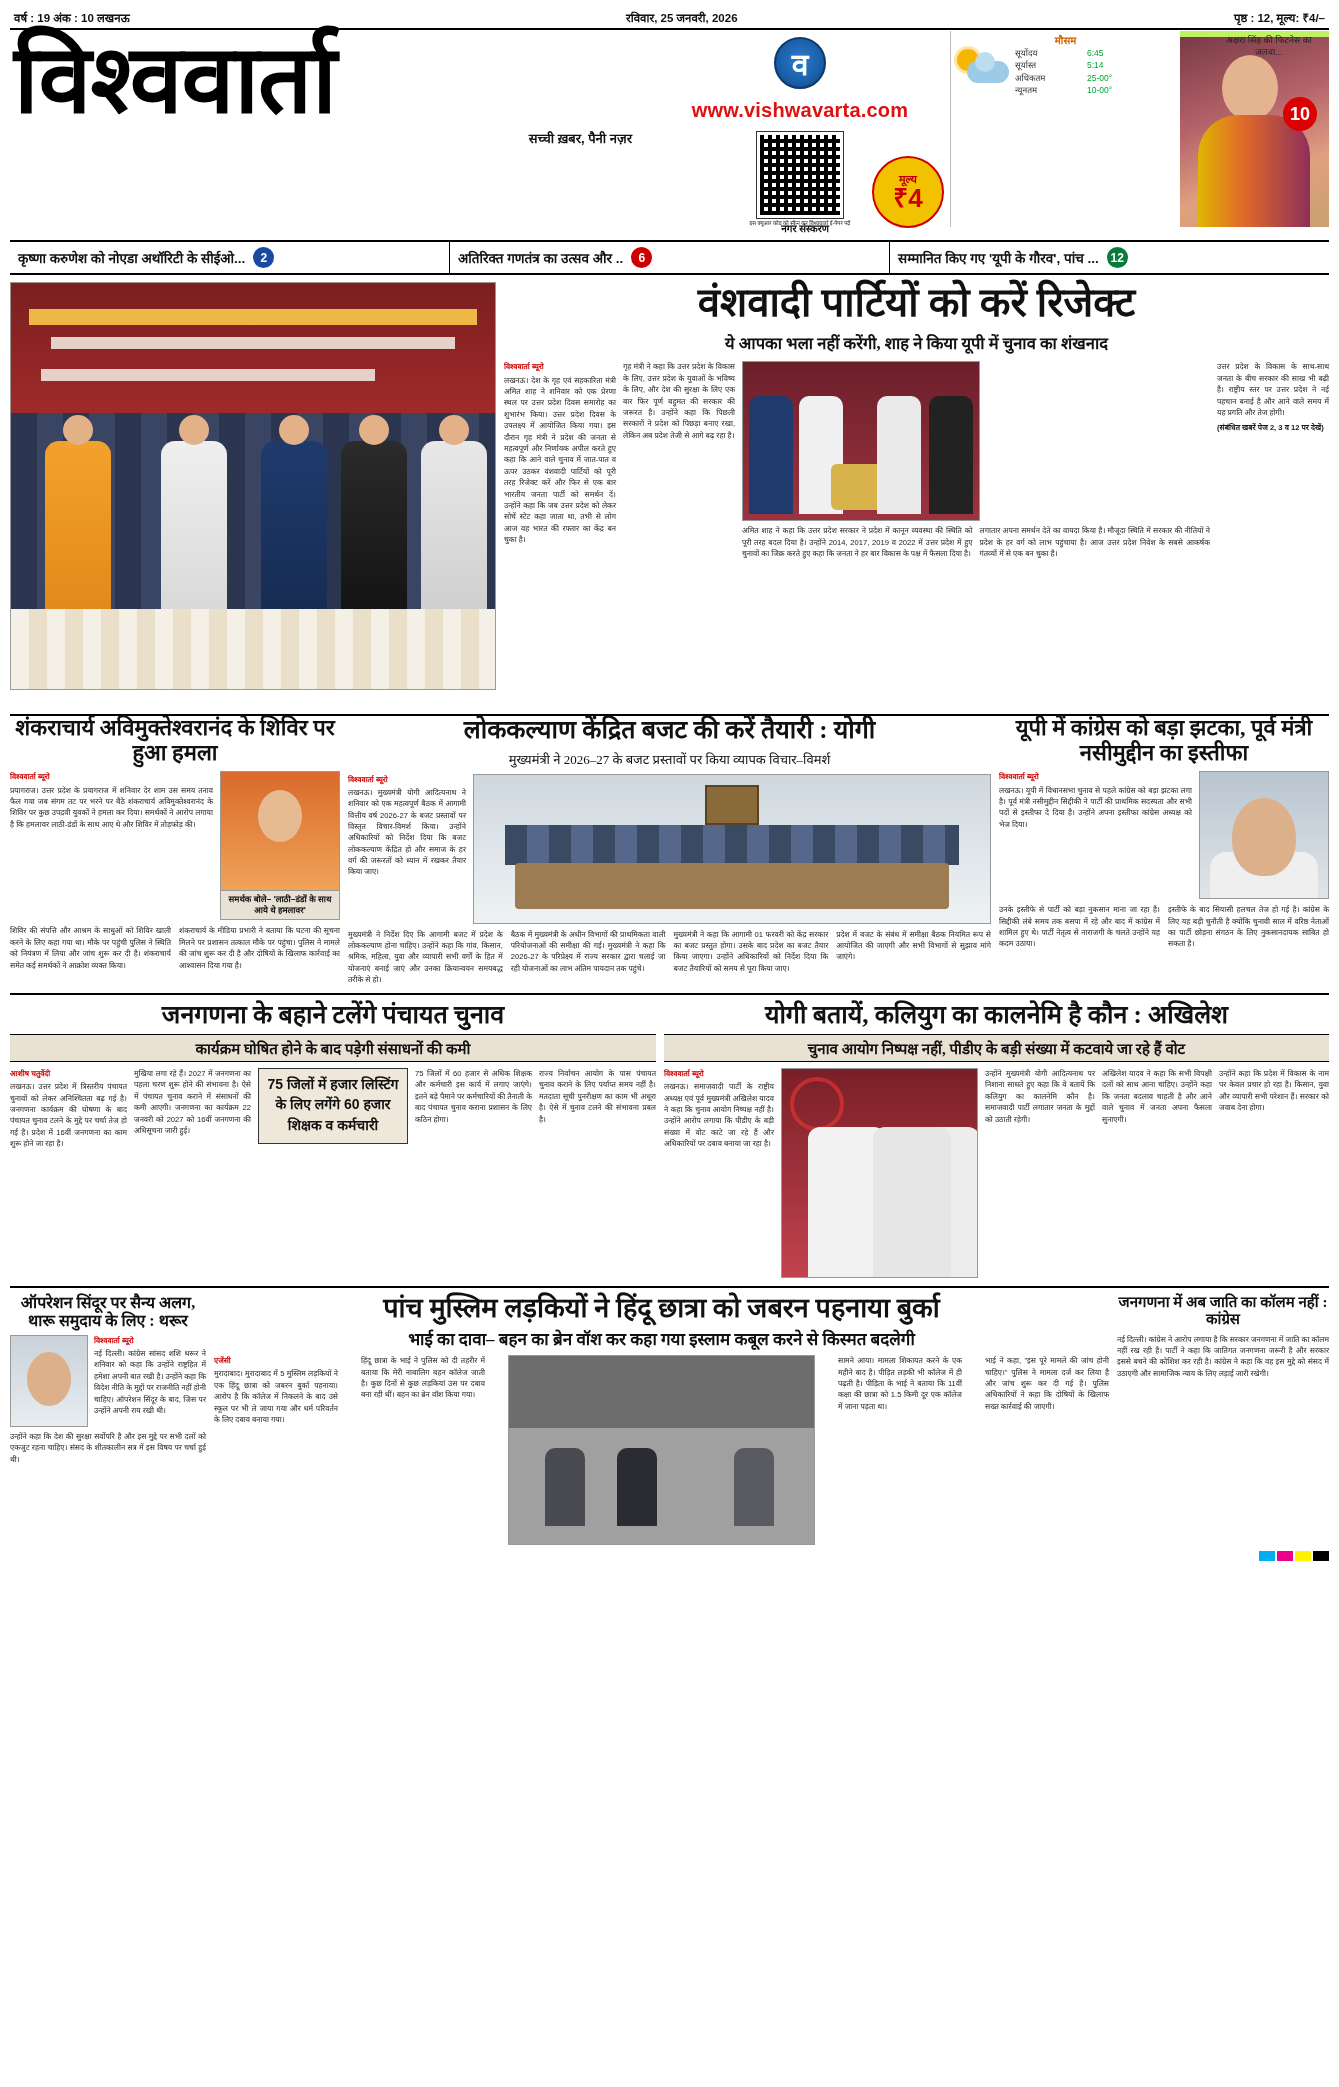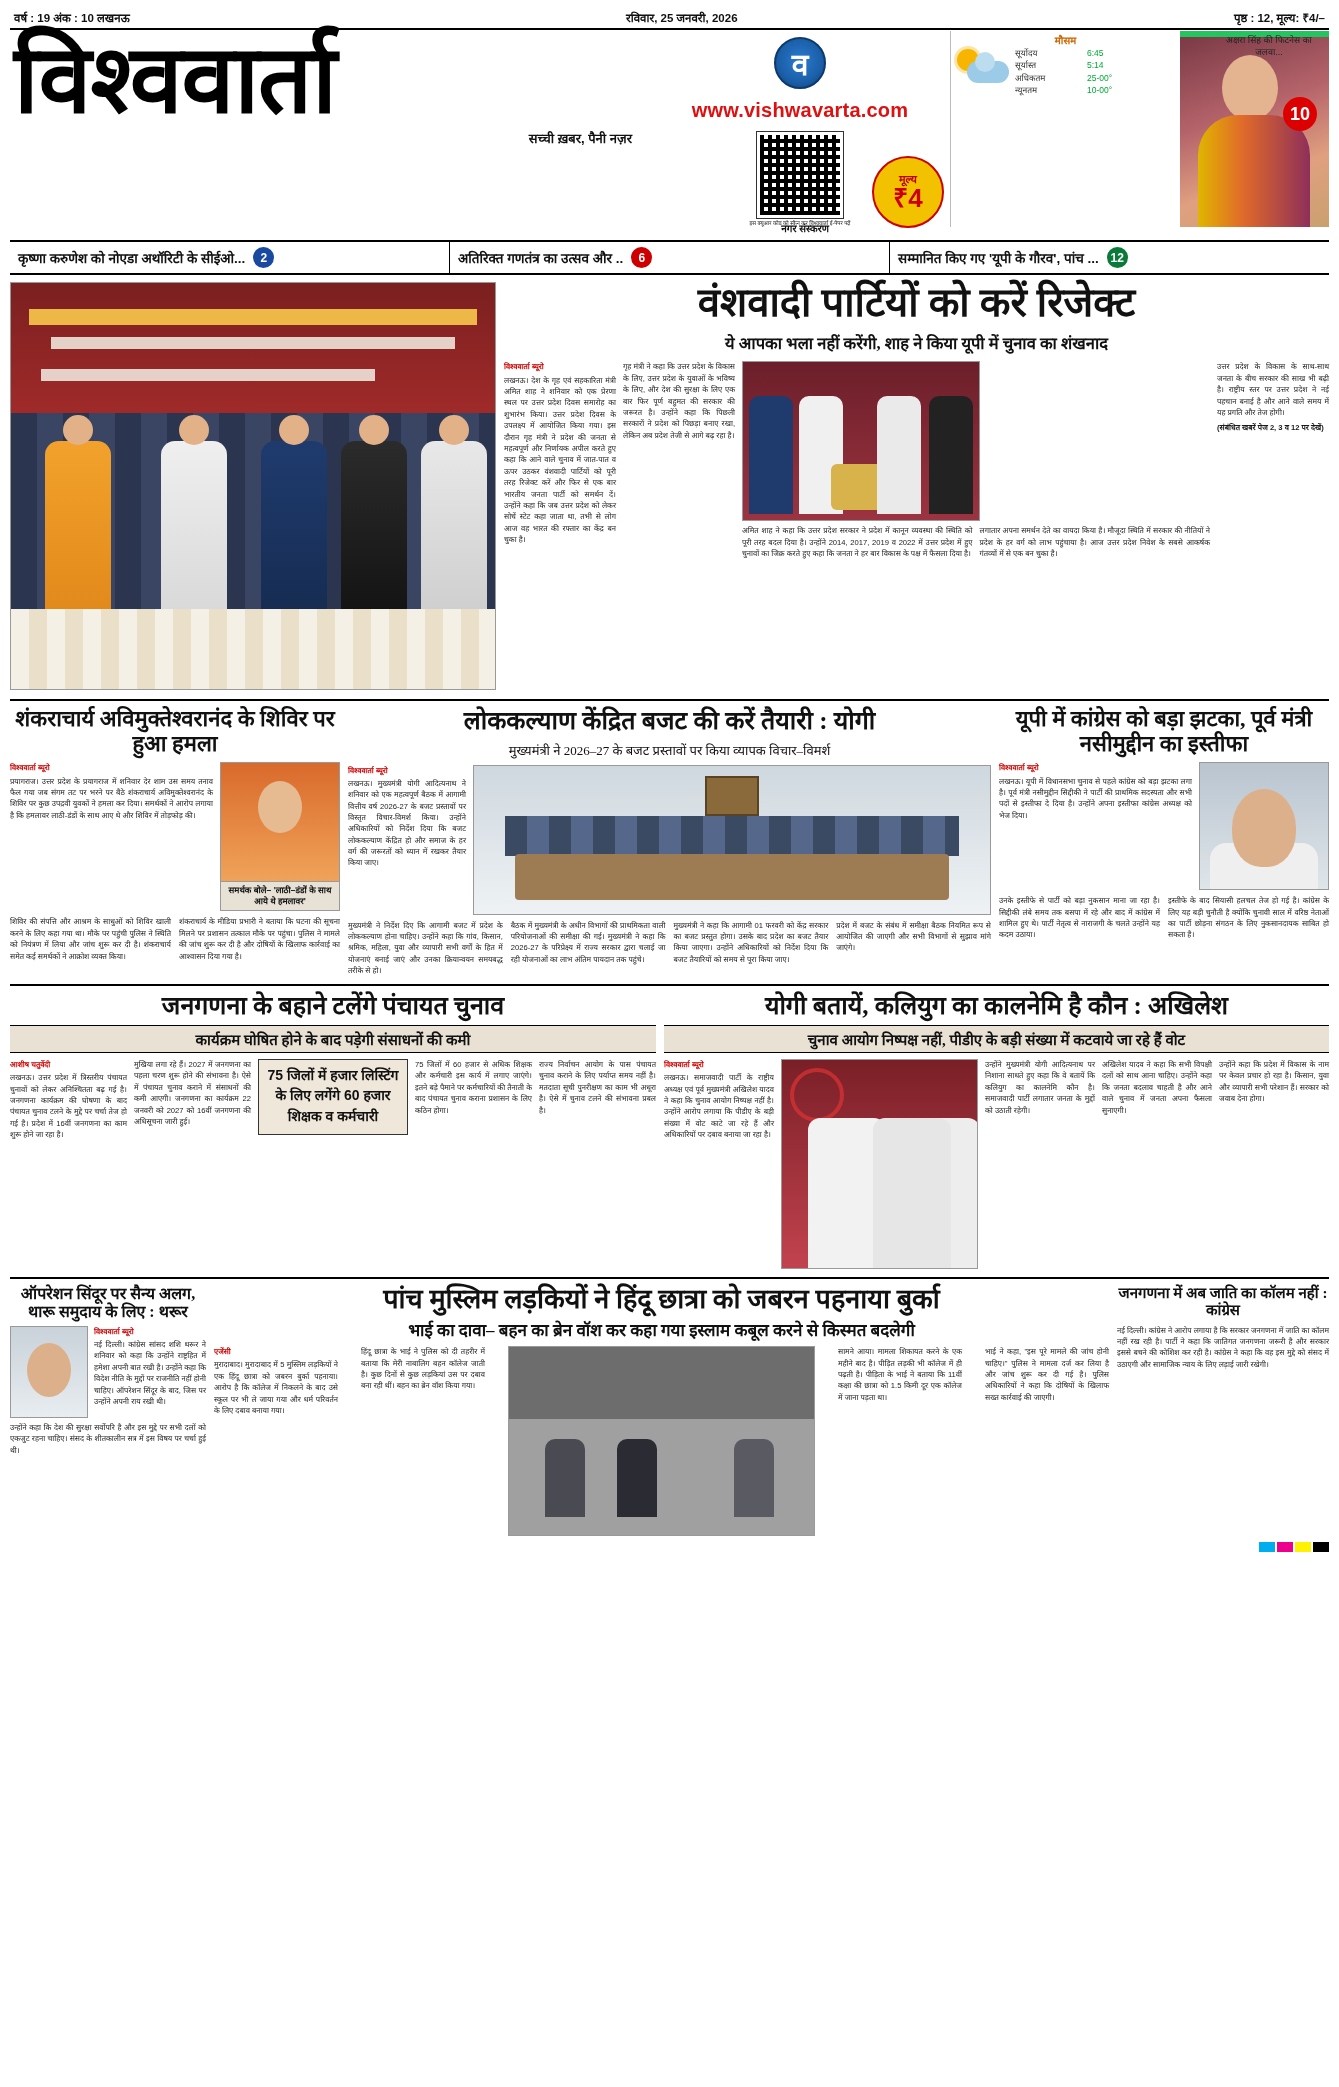--- a/index.html
+++ b/index.html
@@ -67,21 +67,21 @@
   .sun { position:absolute; left:2px; top:2px; width:22px;height:22px;border-radius:50%;
          background:#f7b500; box-shadow:0 0 0 3px rgba(247,181,0,.35);}
   .cloud { position:absolute; left:12px; top:14px; width:42px;height:22px;background:#9ccbe8;border-radius:12px;}
   .cloud:after{content:"";position:absolute;left:8px;top:-9px;width:20px;height:20px;background:#bcdcf0;border-radius:50%;}
   .wrows { font-size:8.5px; line-height:1.45; }
   .wrows div { display:flex; gap:20px;align-items:flex-end;}
   .wrows .wk { width:52px; color:#333;}
   .wrows .wv { color:#0a3; }
 
   .promo {
-     flex:1; background:#22c55e; position:relative; overflow:hidden; min-height:196px;
+     flex:1; background:#bef264; position:relative; overflow:hidden; min-height:196px;
   }
   .promo-cap { position:absolute; right:6px; top:4px; width:108px; font-size:9px; text-align:center; line-height:1.3; color:#222;}
   .promo-num { position:absolute; right:12px; top:66px; width:34px;height:34px;border-radius:50%;
      background:#d00;color:#fff;font-weight:bold;font-size:18px;display:flex;align-items:center;justify-content:center;}
   .promo-photo { position:absolute; left:0; bottom:0; width:150px; height:190px;
      background:linear-gradient(160deg,#7a3a46 0%,#b5636a 40%,#e0a080 70%,#caa06f 100%);}
   .promo-photo:before{content:"";position:absolute;left:42px;top:18px;width:56px;height:66px;border-radius:50%;background:#e3b48f;}
   .promo-photo:after{content:"";position:absolute;left:18px;top:78px;width:112px;height:112px;border-radius:40px 40px 0 0;
      background:linear-gradient(90deg,#e0b500 0%,#e06a2a 40%,#8e2f5a 100%);}
 
@@ -142,21 +142,21 @@
      background:linear-gradient(#6b1f2a,#9c3340); margin-bottom:4px;
   }
   .lamp{position:absolute;left:50%;transform:translateX(-50%);bottom:10px;width:60px;height:46px;background:#d8b24a;border-radius:6px;}
   .lp-f{position:absolute;bottom:6px;width:44px;height:118px;border-radius:10px 10px 0 0;}
   .lp1{left:6px;background:#1f3b6e;}
   .lp2{left:56px;background:#f0f0f0;}
   .lp3{right:58px;background:#eaeaea;}
   .lp4{right:6px;background:#222;}
 
   
-  .sec { display:flex; gap:8px; margin-top:9px; border-top:2px solid #000; padding-top:6px;}
+  .sec { display:flex; gap:8px; margin-top:24px; border-top:2px solid #000; }
   .sec > div { }
   .b-shank { flex:0 0 330px; }
   .b-budget { flex:1; }
   .b-cong { flex:0 0 330px; }
 
   h2.h-mid { font-size:25px; line-height:1.1; text-align:center; font-family:"Liberation Serif", serif; font-weight:bold; margin:0;}
   h2.h-sm  { font-size:22px; line-height:1.12; text-align:center; font-family:"Liberation Serif", serif; font-weight:bold; margin:0;}
   .sub-line { text-align:center; font-size:13px; font-weight:normal; margin-top:6px; font-family:"Liberation Serif", serif;}
 
   .two-col { column-count:2; column-gap:8px; margin-top:5px;}

